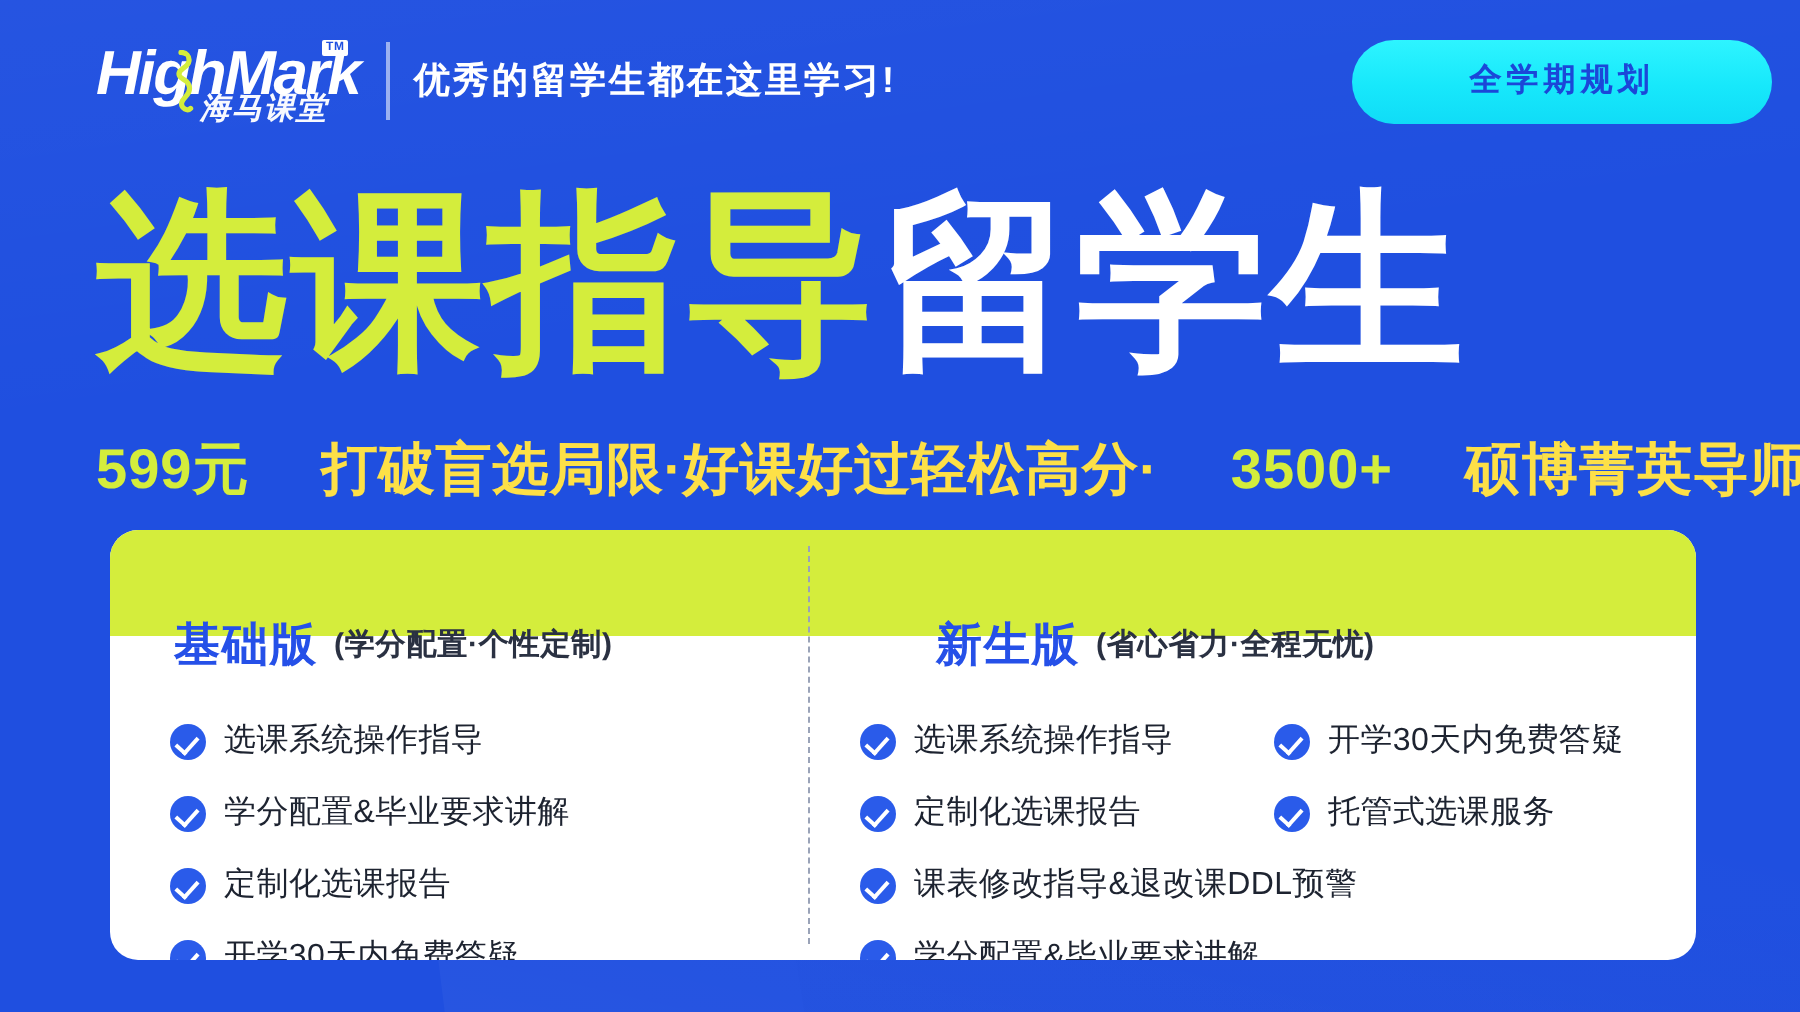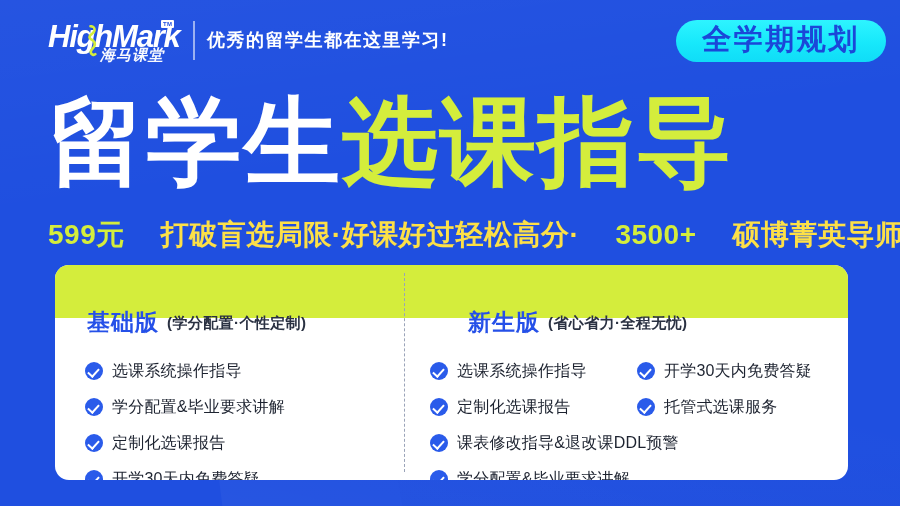--- a/index.html
+++ b/index.html
@@ -139,26 +139,25 @@
     min-width: 210px;
     height: 42px;
     border-radius: 21px;
     background: linear-gradient(180deg, #2ef4ff 0%, #17e8fb 55%, #10dcf7 100%);
     display: flex;
     align-items: center;
     justify-content: center;
   }
   .badge-text {
     color: #1b47d8;
-    font-size: 29px;
+    font-size: 16px;
     font-weight: 700;
     letter-spacing: 2.5px;
     line-height: 1;
     white-space: nowrap;
-    font-family: Liberation Mono, monospace;
   }
 
   
   .hero {
     position: absolute;
     left: 48px;
     top: 88px;
     width: 810px;
     height: 108px;
     display: flex;
@@ -335,22 +334,22 @@
     <div class="topbar-divider"></div>
 
     <div class="tagline">优秀的留学生都在这里学习!</div>
 
     <div class="badge">
       <span class="badge-text">全学期规划</span>
     </div>
   </div>
 
   <div class="hero">
+    <span class="hero-part hero-lime">选课指导</span>
     <span class="hero-part hero-white">留学生</span>
-    <span class="hero-part hero-lime">选课指导</span>
   </div>
 
   <div class="subline">
     <span class="sub-seg sub-lime">599元</span>
     <span class="sub-seg sub-white">打破盲选局限·好课好过轻松高分·</span>
     <span class="sub-seg sub-lime">3500+</span>
     <span class="sub-seg sub-white">硕博菁英导师</span>
   </div>
 
   <div class="card">

